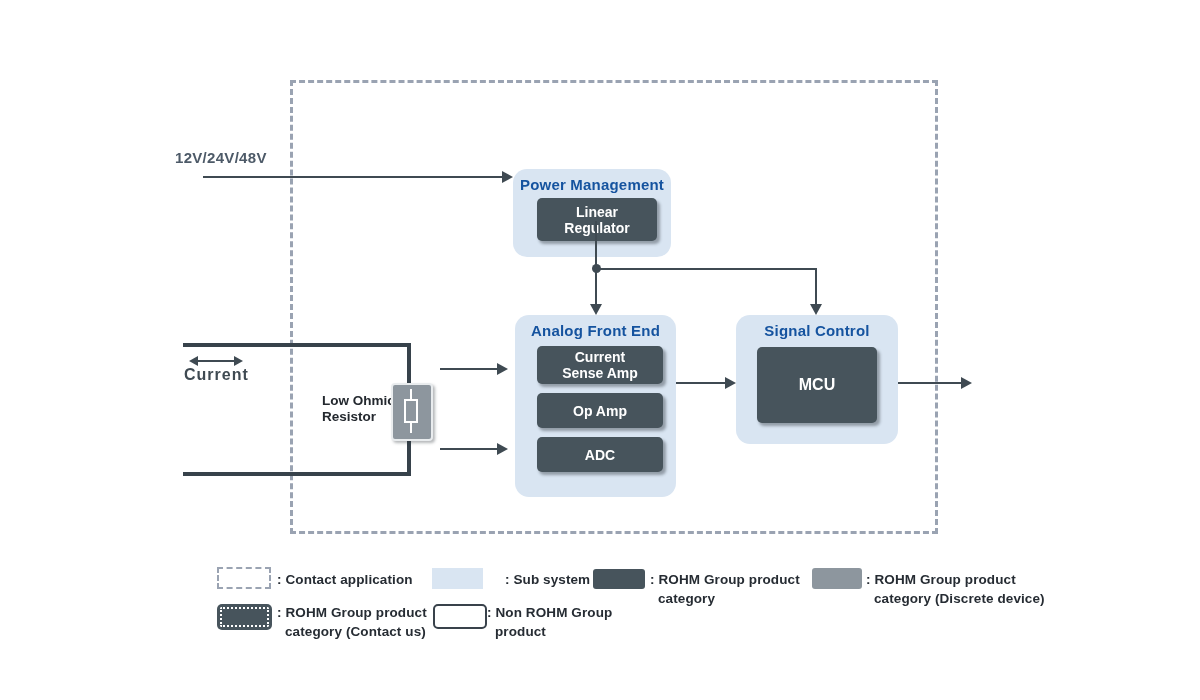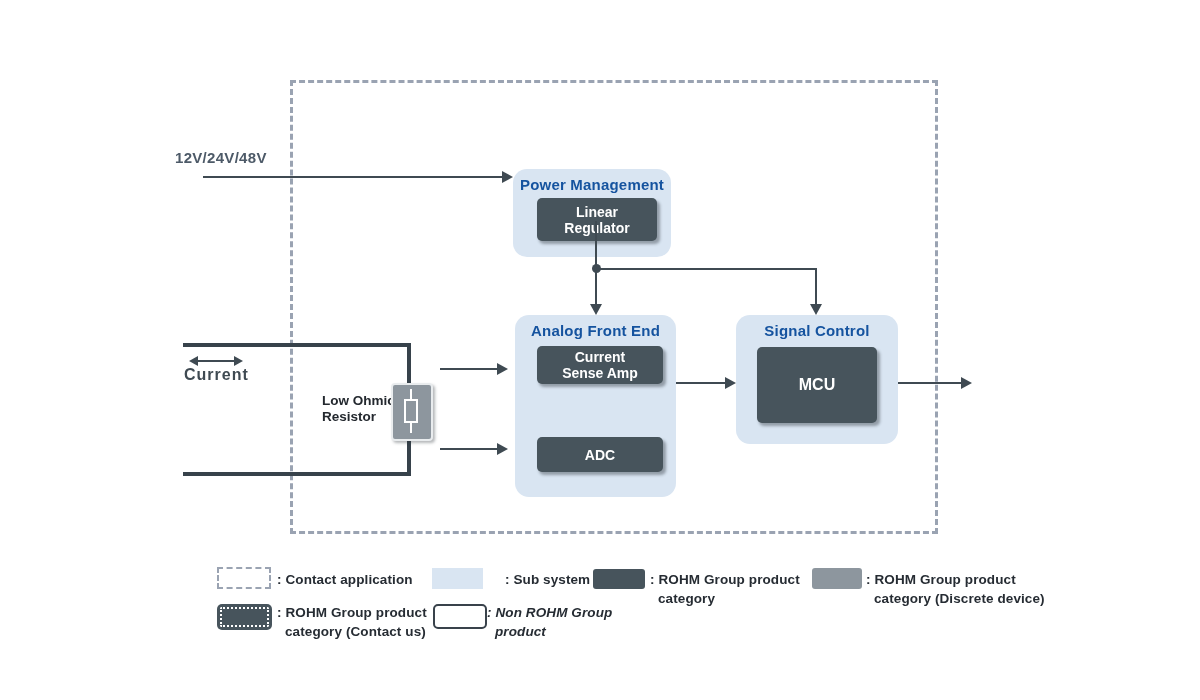--- a/index.html
+++ b/index.html
@@ -91,20 +91,23 @@
   <div class="ah-d" style="left:590px;top:304px;"></div>
   <div class="vline" style="left:815px;top:270px;height:35px;"></div>
   <div class="ah-d" style="left:810px;top:304px;"></div>
 
   <div id="afe-box" class="subsys">
     <div class="box-title">Analog Front End</div>
     <div id="afe-csa" class="product">
       <span>Current</span>
       <span>Sense Amp</span>
     </div>
+    <div id="afe-opamp" class="product">
+      <span>Op Amp</span>
+    </div>
     <div id="afe-adc" class="product">
       <span>ADC</span>
     </div>
   </div>
 
   <div id="sc-box" class="subsys">
     <div class="box-title">Signal Control</div>
     <div id="sc-mcu" class="product">
       <span>MCU</span>
     </div>
@@ -151,21 +154,21 @@
     <div>: ROHM Group product</div>
     <div class="l2">category (Contact us)</div>
   </div>
 
   <div id="lg-sw-subsys" class="sw"></div>
   <div class="lg-text" style="left:490px;top:570px;margin-left:15px;">
     <div>: Sub system</div>
   </div>
 
   <div id="lg-sw-nonrohm" class="sw"></div>
-  <div class="lg-text" style="left:487px;top:603px;font-style:italic;">
+  <div class="lg-text" style="left:487px;top:603px;">
     <div>: Non ROHM Group</div>
     <div class="l2">product</div>
   </div>
 
   <div id="lg-sw-dark" class="sw"></div>
   <div class="lg-text" style="left:650px;top:570px;">
     <div>: ROHM Group product</div>
     <div class="l2">category</div>
   </div>
 

